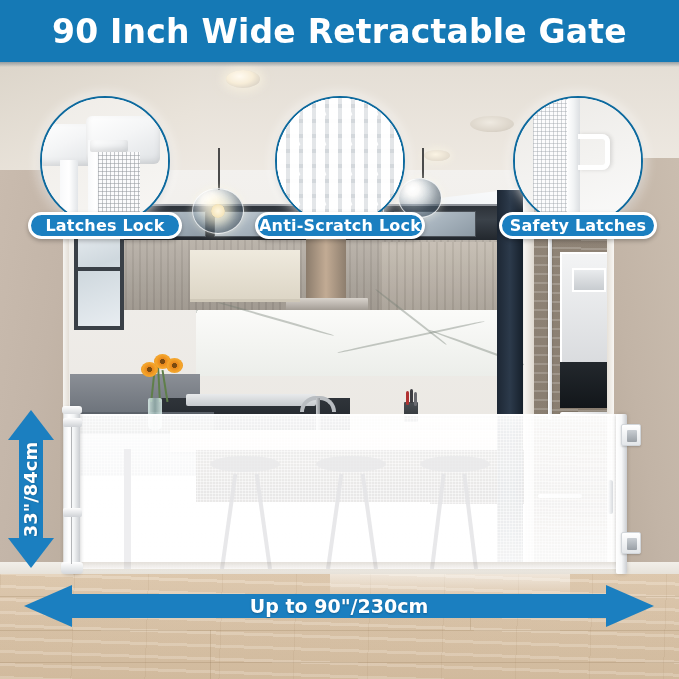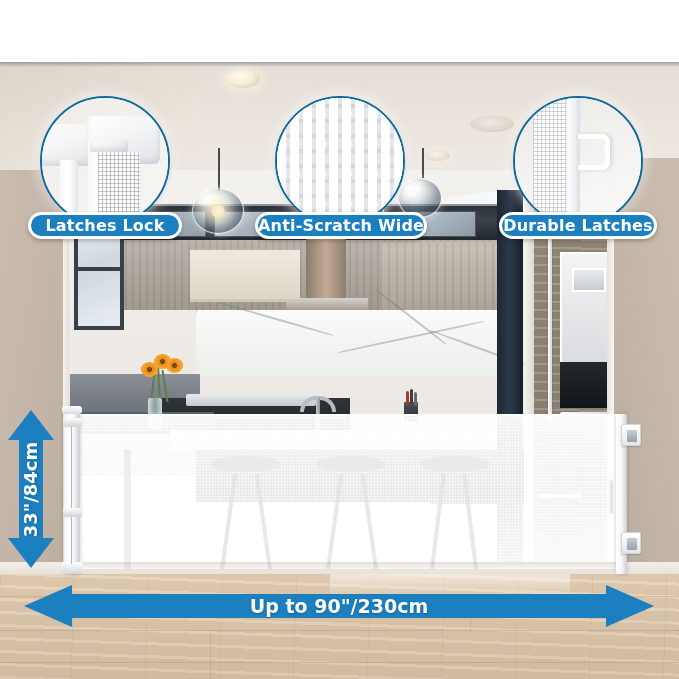--- a/index.html
+++ b/index.html
@@ -454,20 +454,23 @@
     color:#fff; font-size:18px; font-weight:bold; font-family:"DejaVu Sans", sans-serif;
     transform:rotate(-90deg); white-space:nowrap;
     text-shadow:0 1px 2px rgba(0,0,0,.25);
   }
 </style>
 </head>
 <body>
 
 <div id="canvas">
 
+  <div class="header">
+    <div class="header-title">90 Inch Wide Retractable Gate</div>
+  </div>
   <div class="header-shadow"></div>
 
   <div class="scene">
 
     <div class="ceiling"></div>
     <div class="ceiling-left-slope"></div>
     <div class="downlight dl1"></div>
     <div class="downlight dl2"></div>
     <div class="downlight dl3"></div>
 
@@ -622,33 +625,33 @@
         <div class="weave-knot" style="left:40px;  top:74px"></div>
         <div class="weave-knot" style="left:66px;  top:74px"></div>
         <div class="weave-knot" style="left:92px;  top:74px"></div>
         <div class="weave-knot" style="left:14px;  top:104px"></div>
         <div class="weave-knot" style="left:40px;  top:104px"></div>
         <div class="weave-knot" style="left:66px;  top:104px"></div>
         <div class="weave-knot" style="left:92px;  top:104px"></div>
       </div>
     </div>
     <div class="badge-pill" style="left:-20px; min-width:170px">
-      <span>Anti-Scratch Wide</span>
+      <span>Anti-Scratch Lock</span>
     </div>
   </div>
 
   <div class="badge" style="left:513px; top:96px">
     <div class="badge-circle">
       <div class="zi" style="left:0; top:0; width:130px; height:130px; background:linear-gradient(160deg,#eceae6,#fbfbfb)"></div>
       <div class="latch-art-mesh"></div>
       <div class="latch-art-post"></div>
       <div class="latch-art-hook"></div>
     </div>
     <div class="badge-pill" style="left:-14px; min-width:158px">
-      <span>Durable Latches</span>
+      <span>Safety Latches</span>
     </div>
   </div>
 
   <div class="arrow-v">
     <div class="arrow-v-head avt"></div>
     <div class="arrow-v-bar"></div>
     <div class="arrow-v-head avb"></div>
     <div class="arrow-v-label">
       <span>33"/84cm</span>
     </div>

